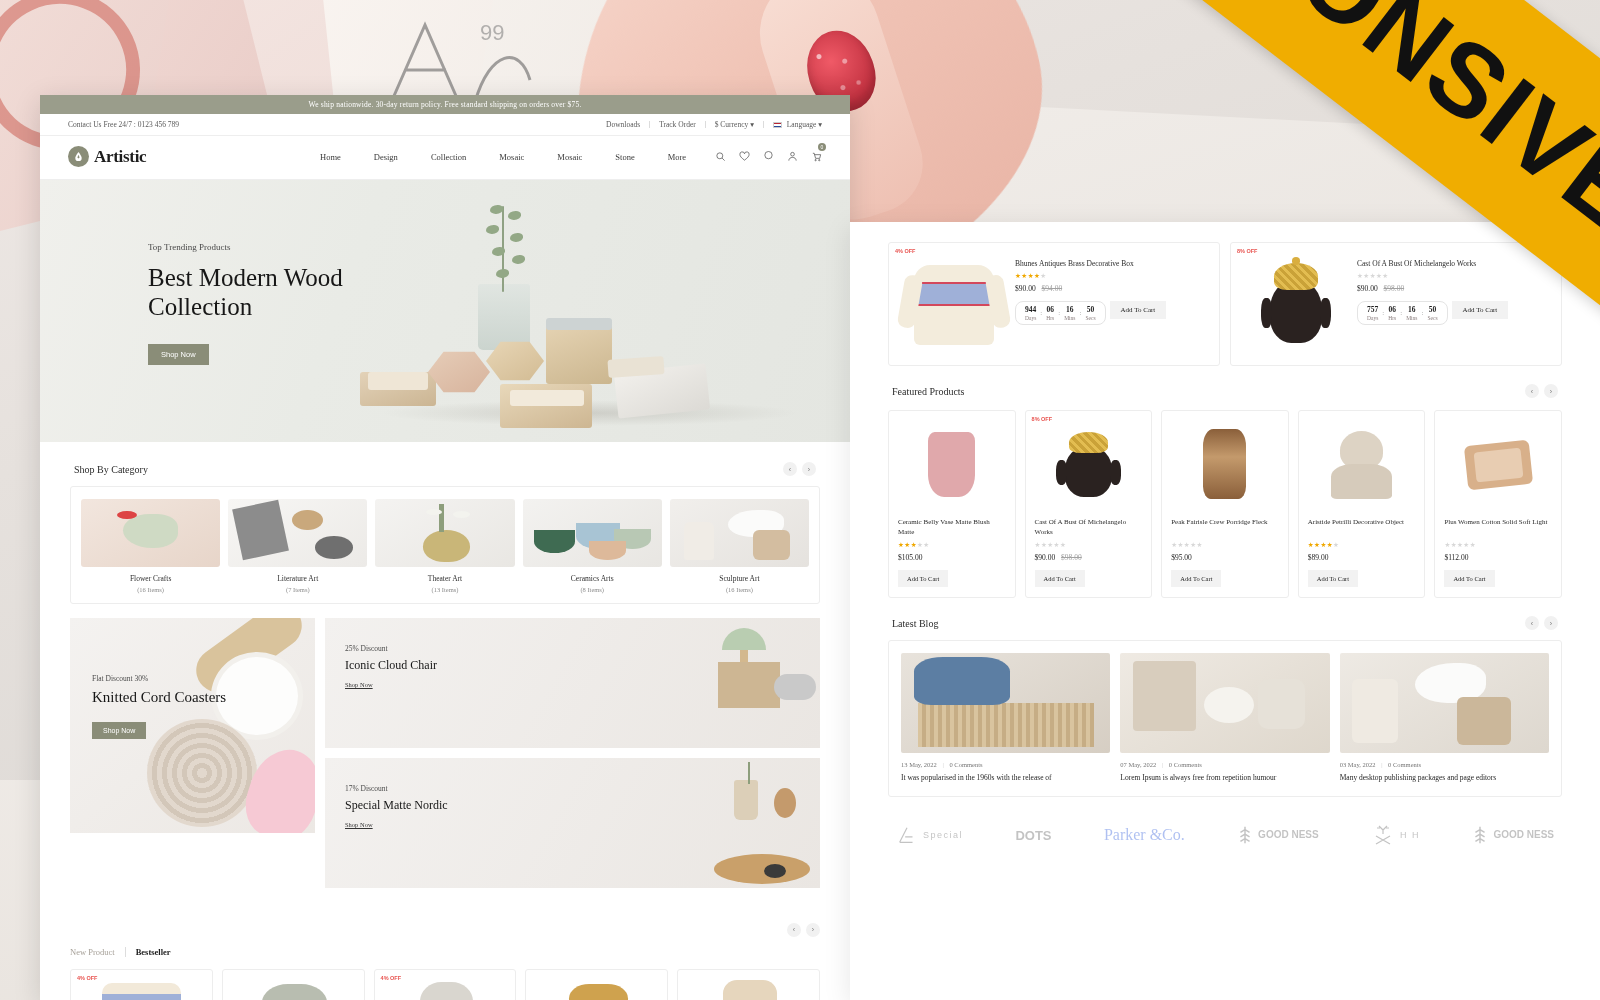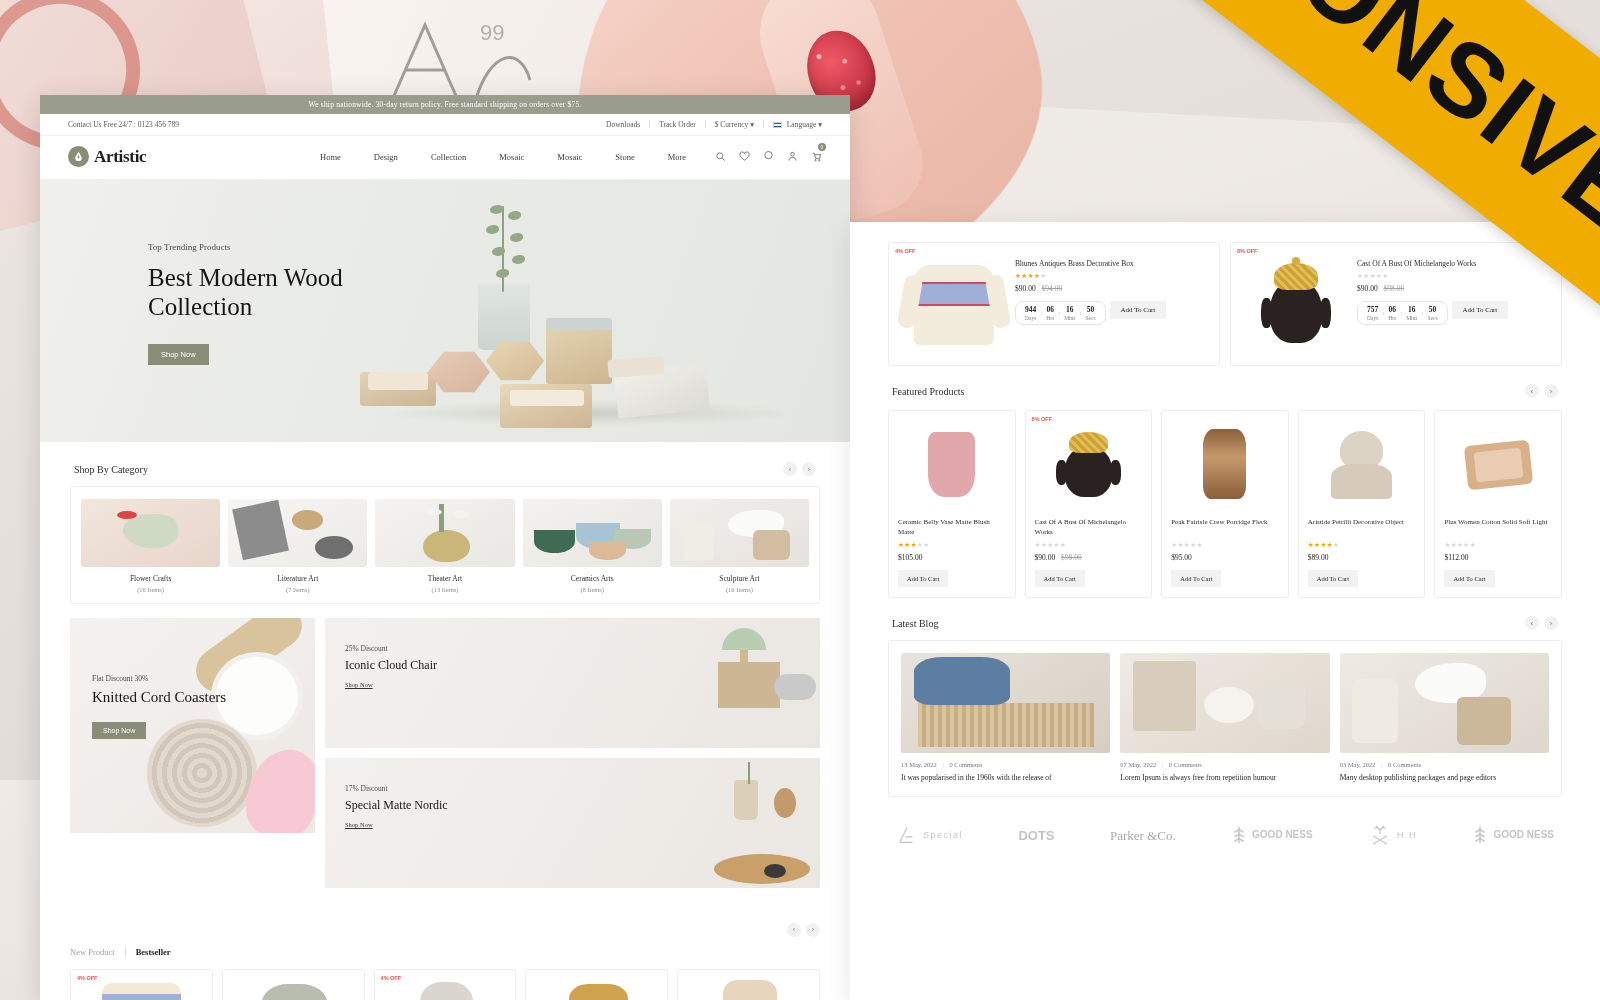--- a/index.html
+++ b/index.html
@@ -285,21 +285,21 @@
   .blog-img { width: 100%; height: 100px; border-radius: 2px; position: relative; overflow: hidden; }
   .blog-meta { font-size: 6.5px; color: #767676; margin-top: 8px; }
   .blog-sep { color: #ccc; margin: 0 4px; }
   .blog-title { font-size: 7.5px; color: #1f1f1f; margin-top: 5px; line-height: 1.45; }
 
   
   .brands { display: flex; align-items: center; justify-content: space-between; padding: 26px 46px 0; }
   .brand-logo { opacity: .35; display: flex; align-items: center; gap: 5px; }
   .bl-text { font-size: 9px; color: #555; letter-spacing: 1.5px; font-family: "Liberation Sans", sans-serif; }
   .bl-big { font-size: 13px; font-weight: 700; color: #555; font-family: "Liberation Sans", sans-serif; }
-  .bl-script { font-size: 13px; color: #000000; line-height: 1; text-align: center; }
+  .bl-script { font-size: 16px; color: #1d4ed8; line-height: 1; text-align: center; }
   .bl-stack { font-size: 10px; font-weight: 700; color: #555; line-height: .95; font-family: "Liberation Sans", sans-serif; }
 
   
   .ribbon {
     position: absolute; top: -102px; right: -318px; width: 1120px; height: 196px;
     background: #f0ad00; transform: rotate(37.5deg); transform-origin: center;
     display: flex; align-items: center; justify-content: center;
     box-shadow: 0 3px 14px rgba(0,0,0,.18);
   }
   .ribbon span {

